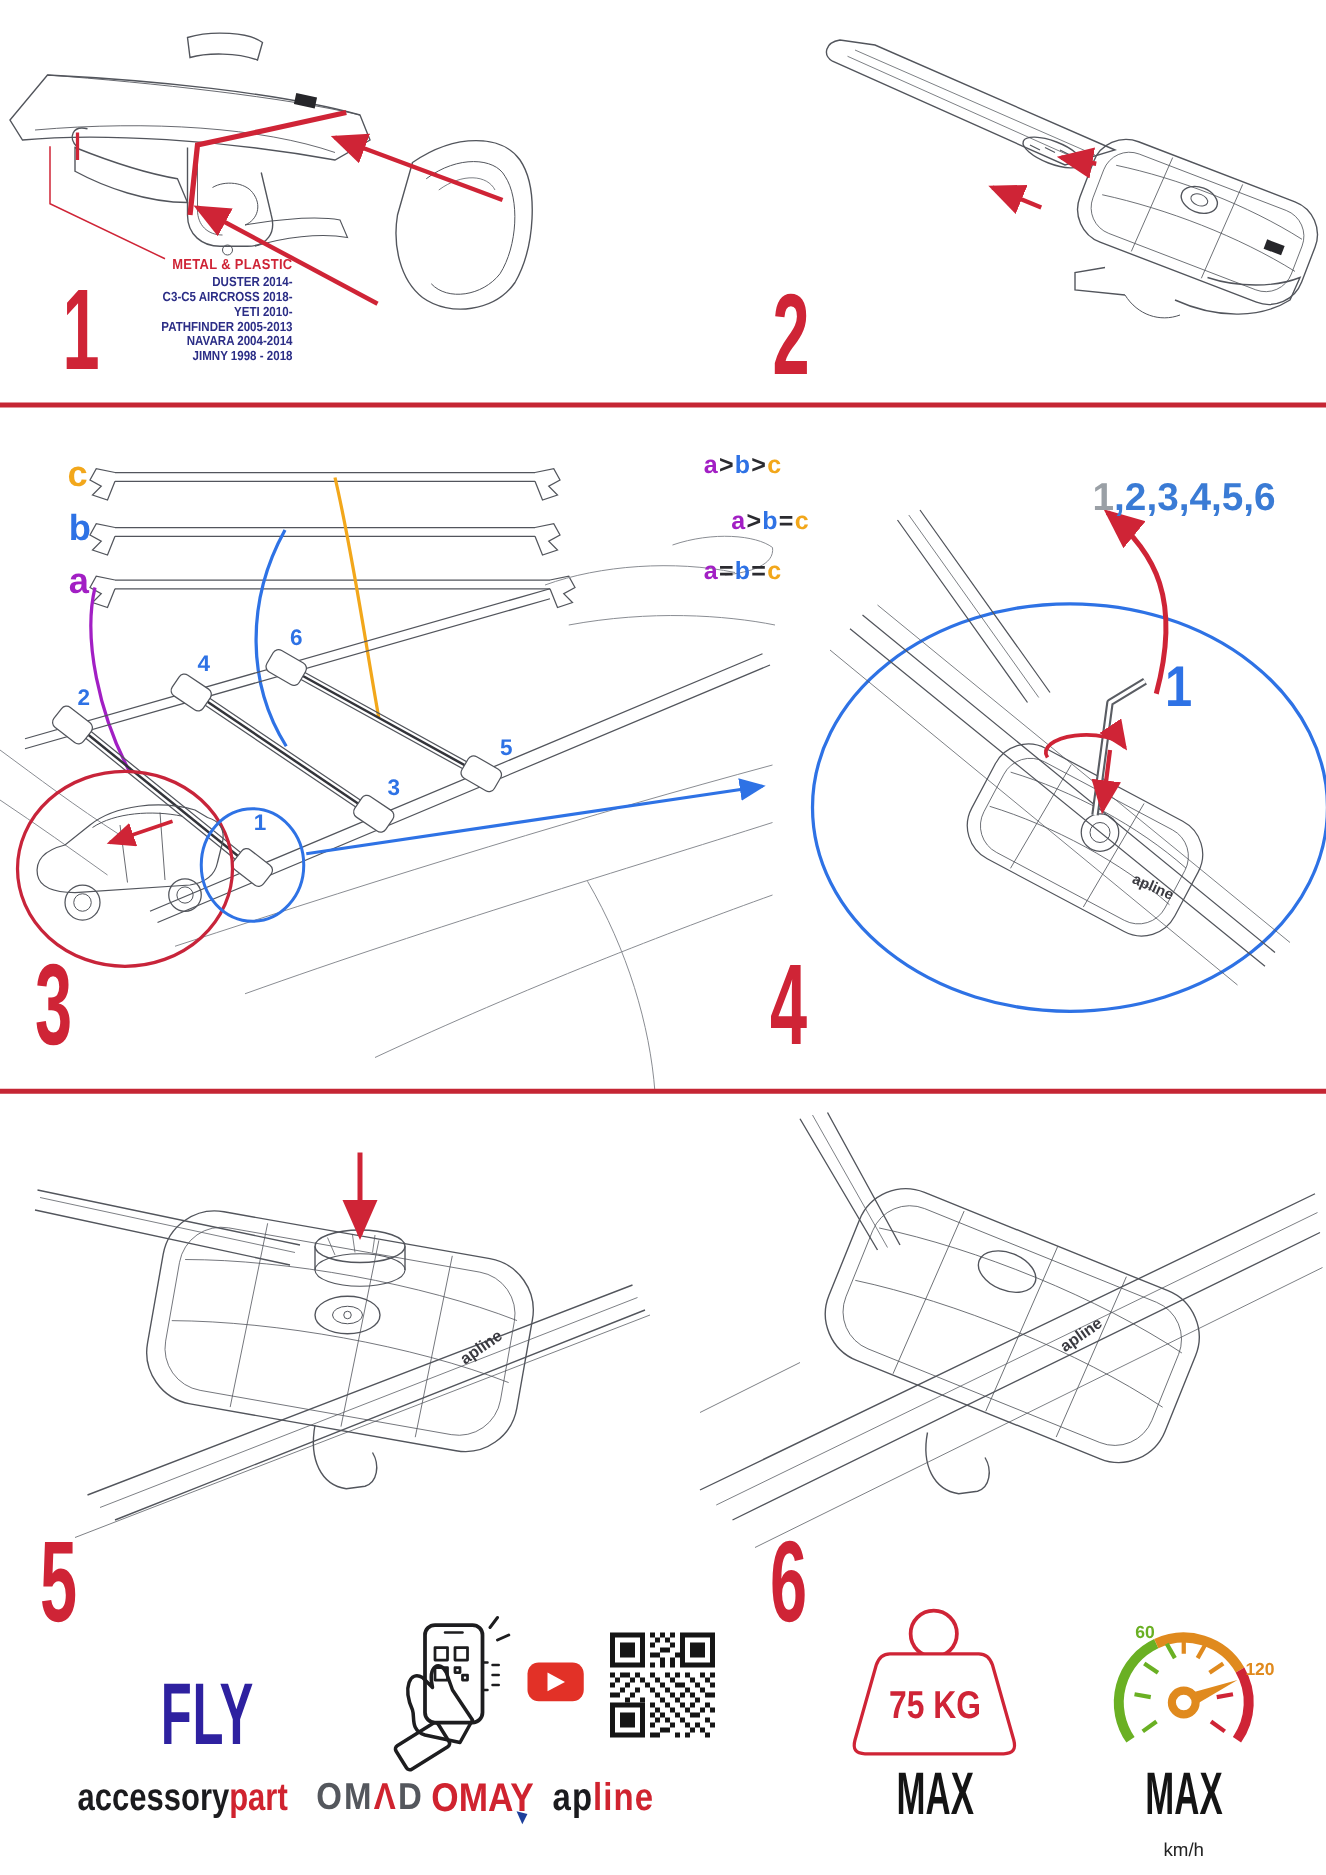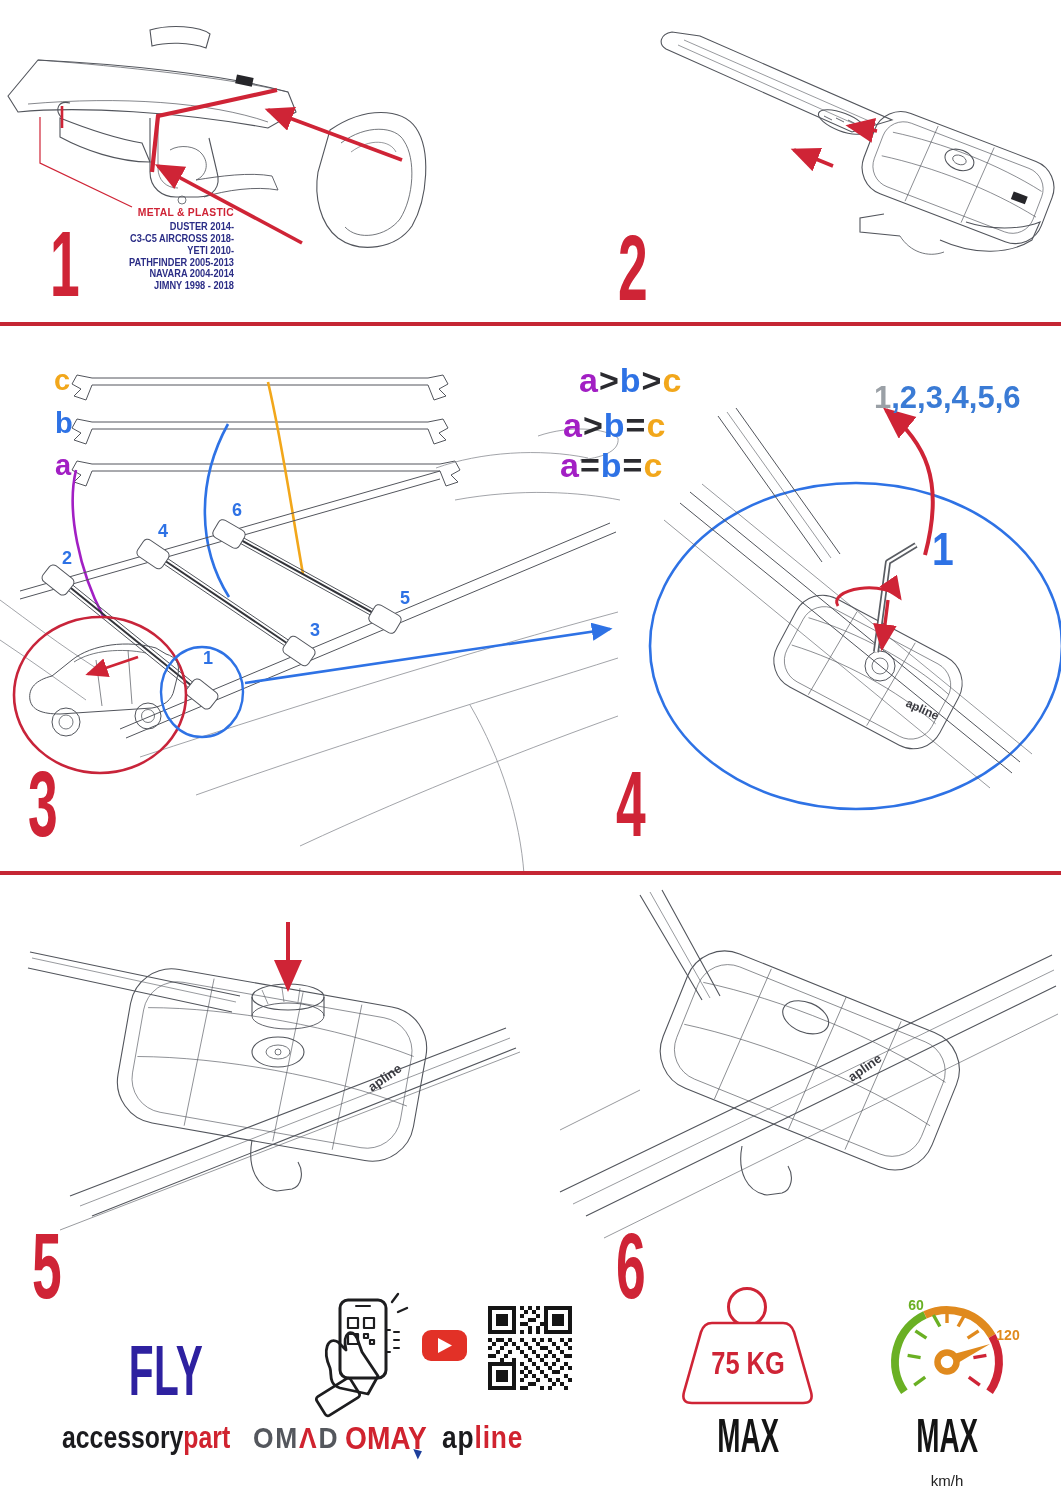--- a/index.html
+++ b/index.html
@@ -4,21 +4,21 @@
 <style>
   html,body{margin:0;padding:0;background:#fff;}
   #sheet{position:relative;width:1061px;height:1500px;background:#fff;overflow:hidden;
          font-family:"Liberation Sans",sans-serif;}
   svg{position:absolute;left:0;top:0;}
   .t{position:absolute;font-family:"Liberation Sans",sans-serif;font-weight:bold;white-space:nowrap;}
   .stepnum{color:#cf2436;font-size:92px;line-height:.8;transform:scaleX(.58);transform-origin:left top;}
   .metal{color:#cf2436;font-size:11.5px;text-align:right;width:200px;transform:scaleX(.9);transform-origin:right top;letter-spacing:.3px;}
   .models{color:#2b2d86;font-size:10.5px;line-height:1.13;text-align:right;width:200px;transform:scaleX(.88);transform-origin:right top;}
   .barlab{font-size:29px;}
-  .cmp{font-size:34px;letter-spacing:1px;margin-left:16px;}
+  .cmp{font-size:20px;letter-spacing:1px;}
   .tok-a{color:#a21fc4}.tok-b{color:#2e72e5}.tok-c{color:#f2a71b}.tok-op{color:#2b2b30}
   .roofnum{font-size:18px;color:#2e72e5;}
   .seq{font-size:31px;letter-spacing:0;}
   .seq .g{color:#9aa0a6}.seq .b{color:#3a7bd5}
   .callout1{font-size:46px;color:#2e72e5;transform:scaleX(.85);transform-origin:left top;}
   .divider{position:absolute;left:0;width:1061px;height:4px;background:#c52634;}
   .fly{color:#2e21a0;font-size:70px;line-height:.85;width:180px;text-align:center;transform:scaleX(.58);transform-origin:center top;letter-spacing:1px;}
   .acc{font-size:31px;transform:scaleX(.80);transform-origin:left top;color:#1b1b1e;}
   .acc .red{color:#d0232f;}
   .omad{color:#54575d;font-size:30px;letter-spacing:2px;transform:scaleX(.88);transform-origin:left top;}
@@ -352,24 +352,24 @@
     <div>JIMNY 1998 - 2018</div>
   </div>
 
   <div class="t barlab tok-c" style="left:54px;top:364px">c</div>
   <div class="t barlab tok-b" style="left:55px;top:407px">b</div>
   <div class="t barlab tok-a" style="left:55px;top:449px">a</div>
 
   <div class="t cmp" style="left:563px;top:361px">
     <span class="tok-a">a</span><span class="tok-op">&gt;</span><span class="tok-b">b</span><span class="tok-op">&gt;</span><span class="tok-c">c</span>
   </div>
-  <div class="t cmp" style="left:547px;top:406px">
+  <div class="t cmp" style="left:585px;top:406px">
     <span class="tok-a">a</span><span class="tok-op">&gt;</span><span class="tok-b">b</span><span class="tok-op">=</span><span class="tok-c">c</span>
   </div>
-  <div class="t cmp" style="left:544px;top:446px">
+  <div class="t cmp" style="left:563px;top:446px">
     <span class="tok-a">a</span><span class="tok-op">=</span><span class="tok-b">b</span><span class="tok-op">=</span><span class="tok-c">c</span>
   </div>
 
   <div class="t roofnum" style="left:62px;top:548px">2</div>
   <div class="t roofnum" style="left:158px;top:521px">4</div>
   <div class="t roofnum" style="left:232px;top:500px">6</div>
   <div class="t roofnum" style="left:203px;top:648px">1</div>
   <div class="t roofnum" style="left:310px;top:620px">3</div>
   <div class="t roofnum" style="left:400px;top:588px">5</div>
 

